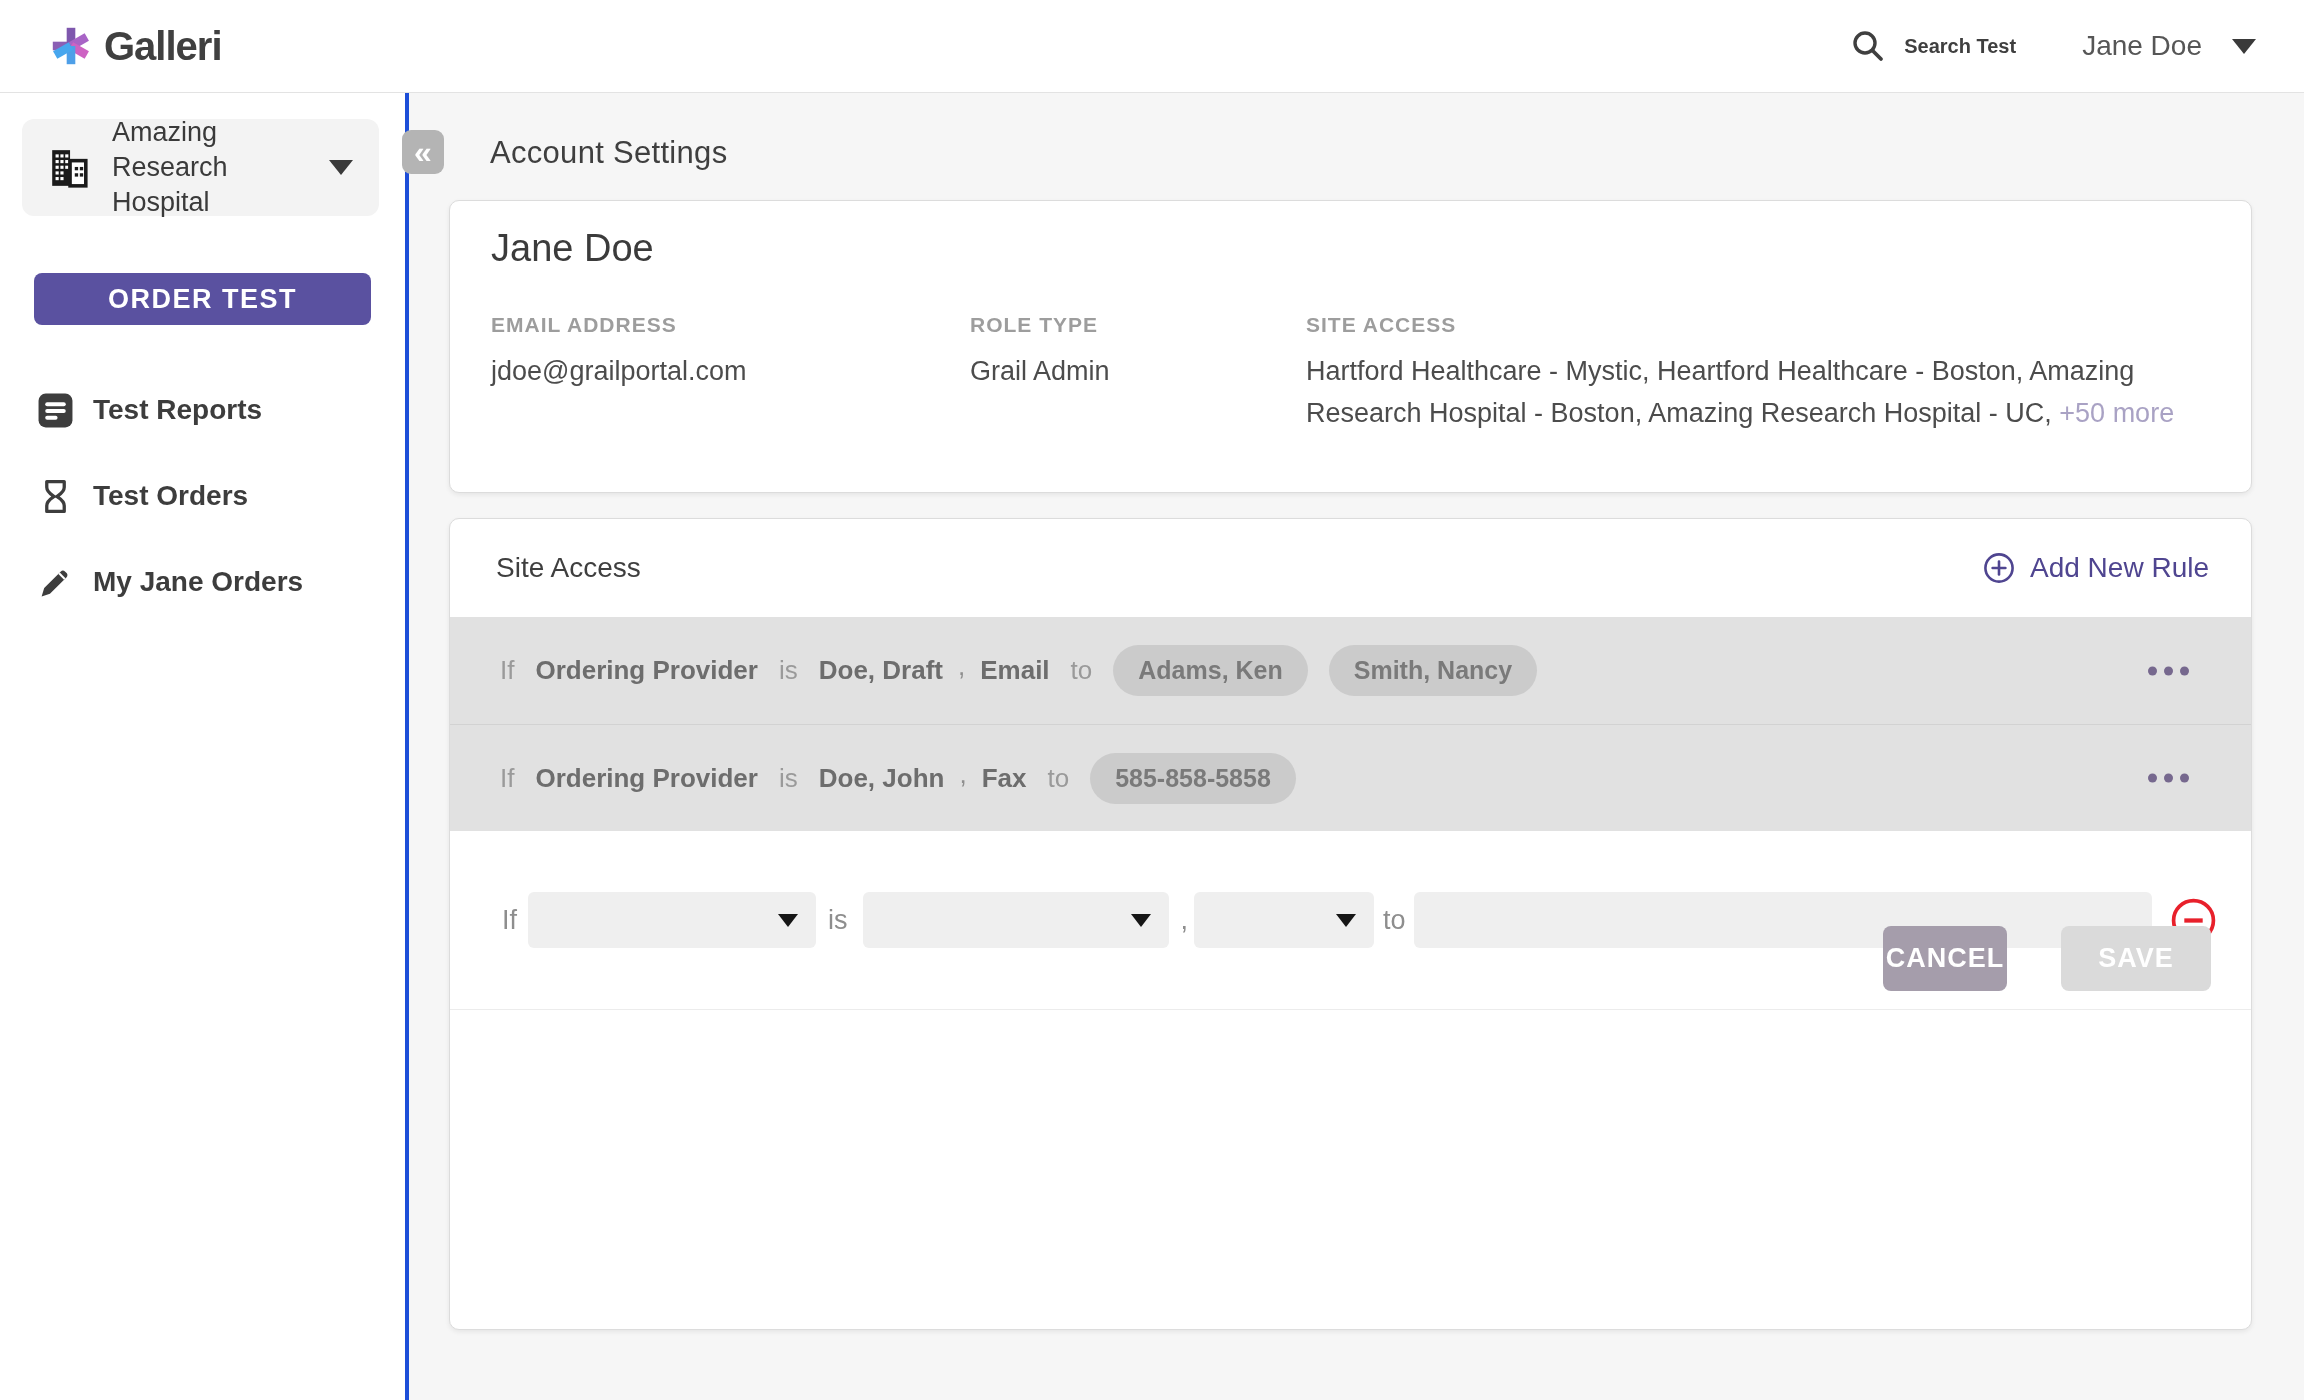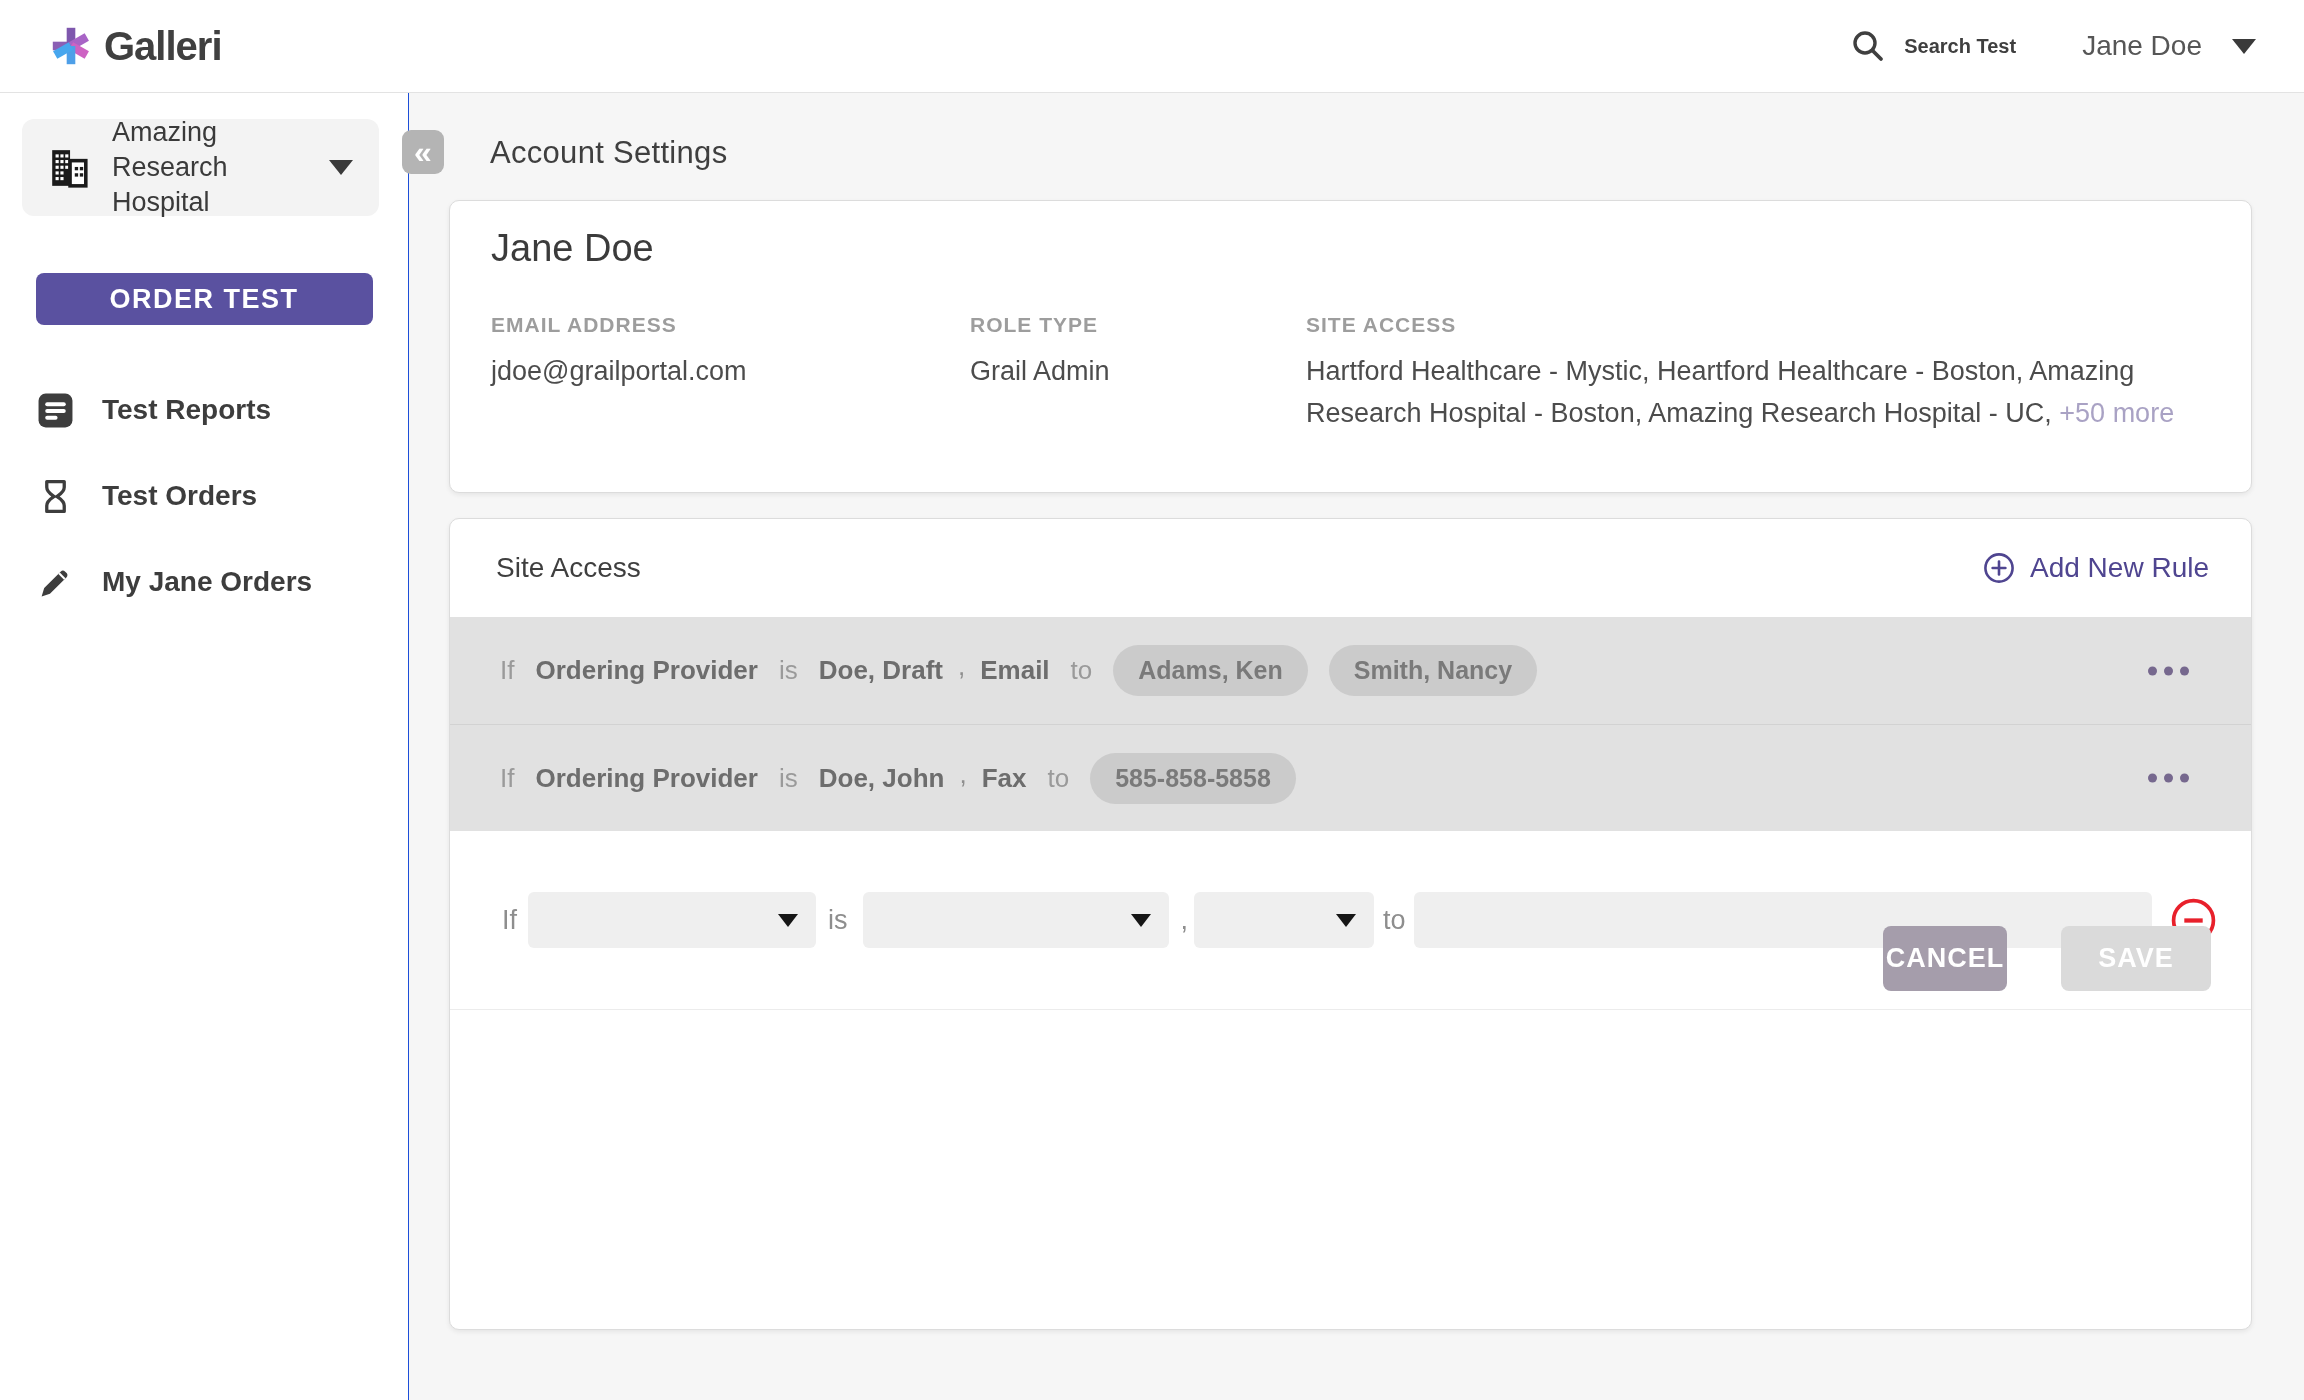--- a/index.html
+++ b/index.html
@@ -25,38 +25,38 @@
   .user-menu { display:flex; align-items:center; gap:30px; cursor:pointer; }
   .user-name { font-size:28px; color:#565656; }
   .caret {
     width:0; height:0;
     border-left:12px solid transparent; border-right:12px solid transparent;
     border-top:15px solid #3a3a3a;
   }
   
   .sidebar {
     position:absolute; left:0; top:93px; width:409px; height:1307px;
-    background:#ffffff; border-right:1px solid #1d4ed8;
+    background:#ffffff; border-right:4px solid #1d4ed8;
   }
   .site-selector {
     margin:26px 24px 0 22px; width:357px; height:97px;
     background:#f3f3f3; border-radius:12px;
     display:flex; align-items:center; gap:22px;
     padding:0 26px; cursor:pointer;
   }
   .site-selector-label { flex:1; font-size:27px; color:#3a3a3a; line-height:1.3; }
   .order-btn {
     display:block; margin:57px auto 0; width:337px; height:52px;
     background:#5a51a0; border:none; border-radius:8px;
     color:#ffffff; font-family:inherit; font-size:27px; font-weight:700;
     letter-spacing:1.5px; cursor:pointer;
   }
   .side-nav { margin-top:54px; }
   .nav-item {
-    display:flex; align-items:center; gap:28px;
+    display:flex; align-items:center; gap:19px;
     height:62px; margin-bottom:24px; padding-left:37px;
     font-size:28px; font-weight:700; color:#3d3d3d; cursor:pointer;
   }
   
   .main { position:absolute; left:410px; top:93px; width:1894px; height:1307px; background:#f6f6f6; }
   .collapse-btn {
     position:absolute; left:-8px; top:37px; width:42px; height:44px;
     background:#b4b4b4; border:none; border-radius:9px; cursor:pointer;
     color:#ffffff; font-size:32px; font-weight:700; line-height:40px;
     font-family:inherit; text-align:center; padding:0;

